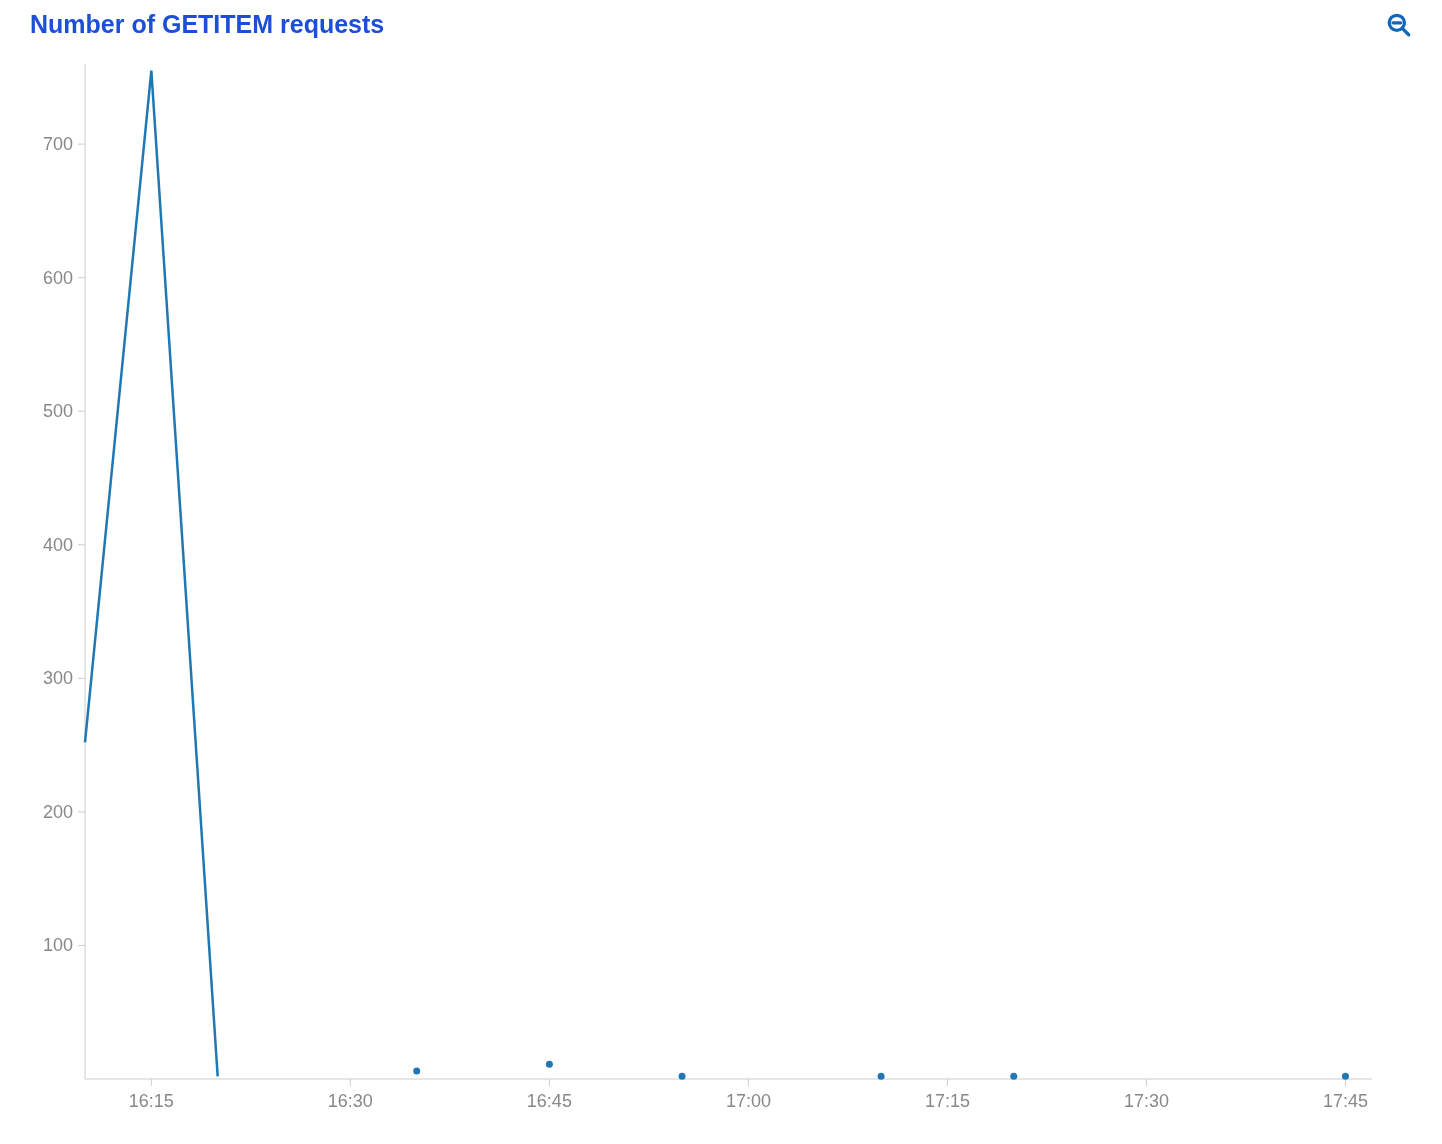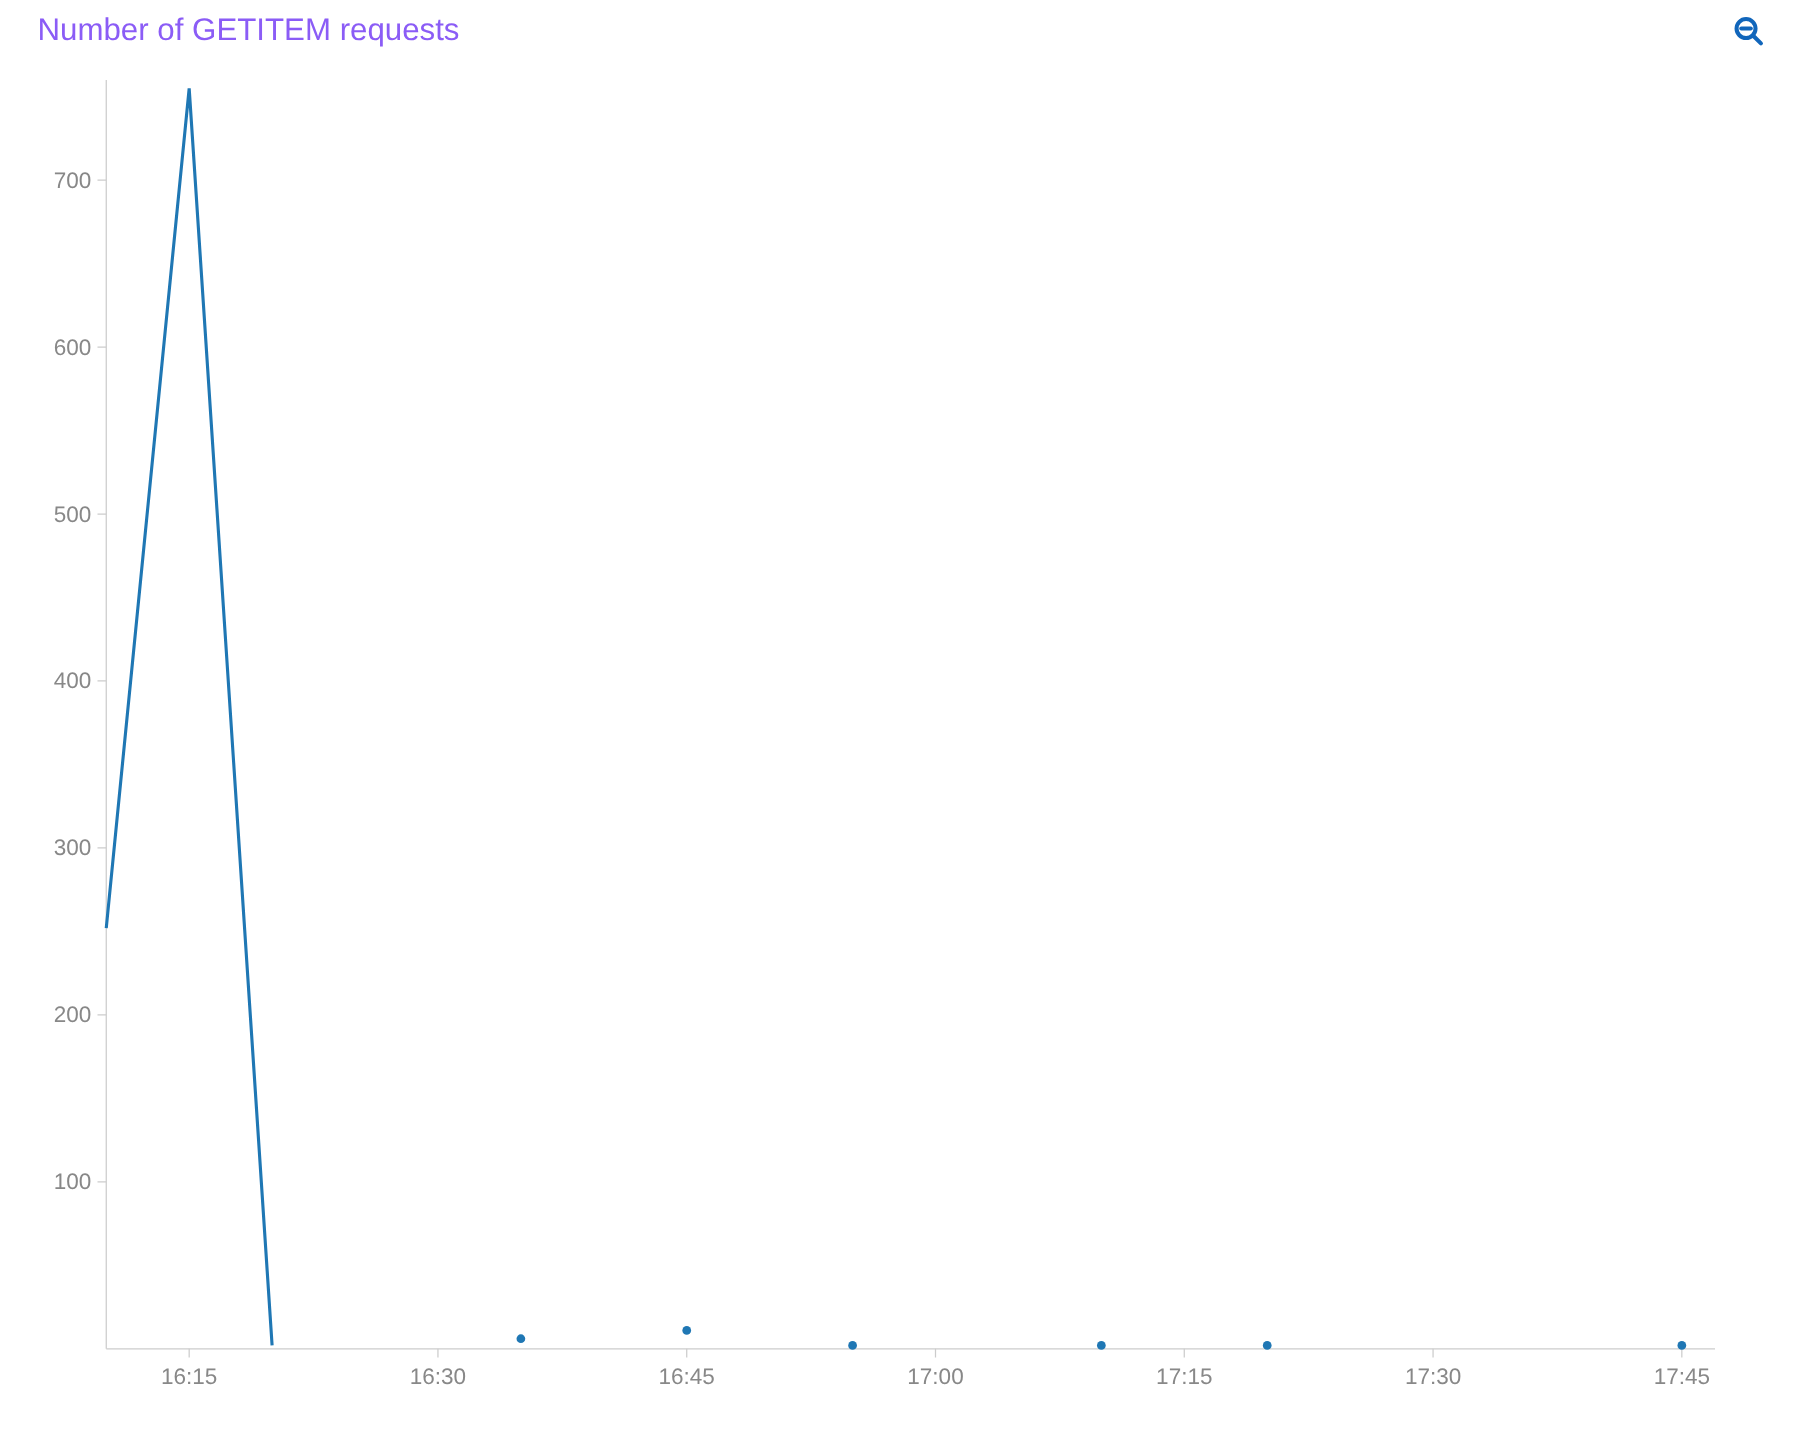--- a/index.html
+++ b/index.html
@@ -11,22 +11,22 @@
       position: relative;
     }
     .header {
       display: flex;
       justify-content: space-between;
       align-items: center;
       padding: 10px 30px 0 30px;
     }
     .title {
       font-size: 25px;
-      font-weight: 400;
-      color: #8b5cf6;
+      font-weight: 700;
+      color: #1d4ed8;
     }
     .zoom-btn {
       color: #1166bb;
       cursor: pointer;
       display: flex;
       align-items: center;
       justify-content: center;
     }
     .chart-container {
       position: relative;

